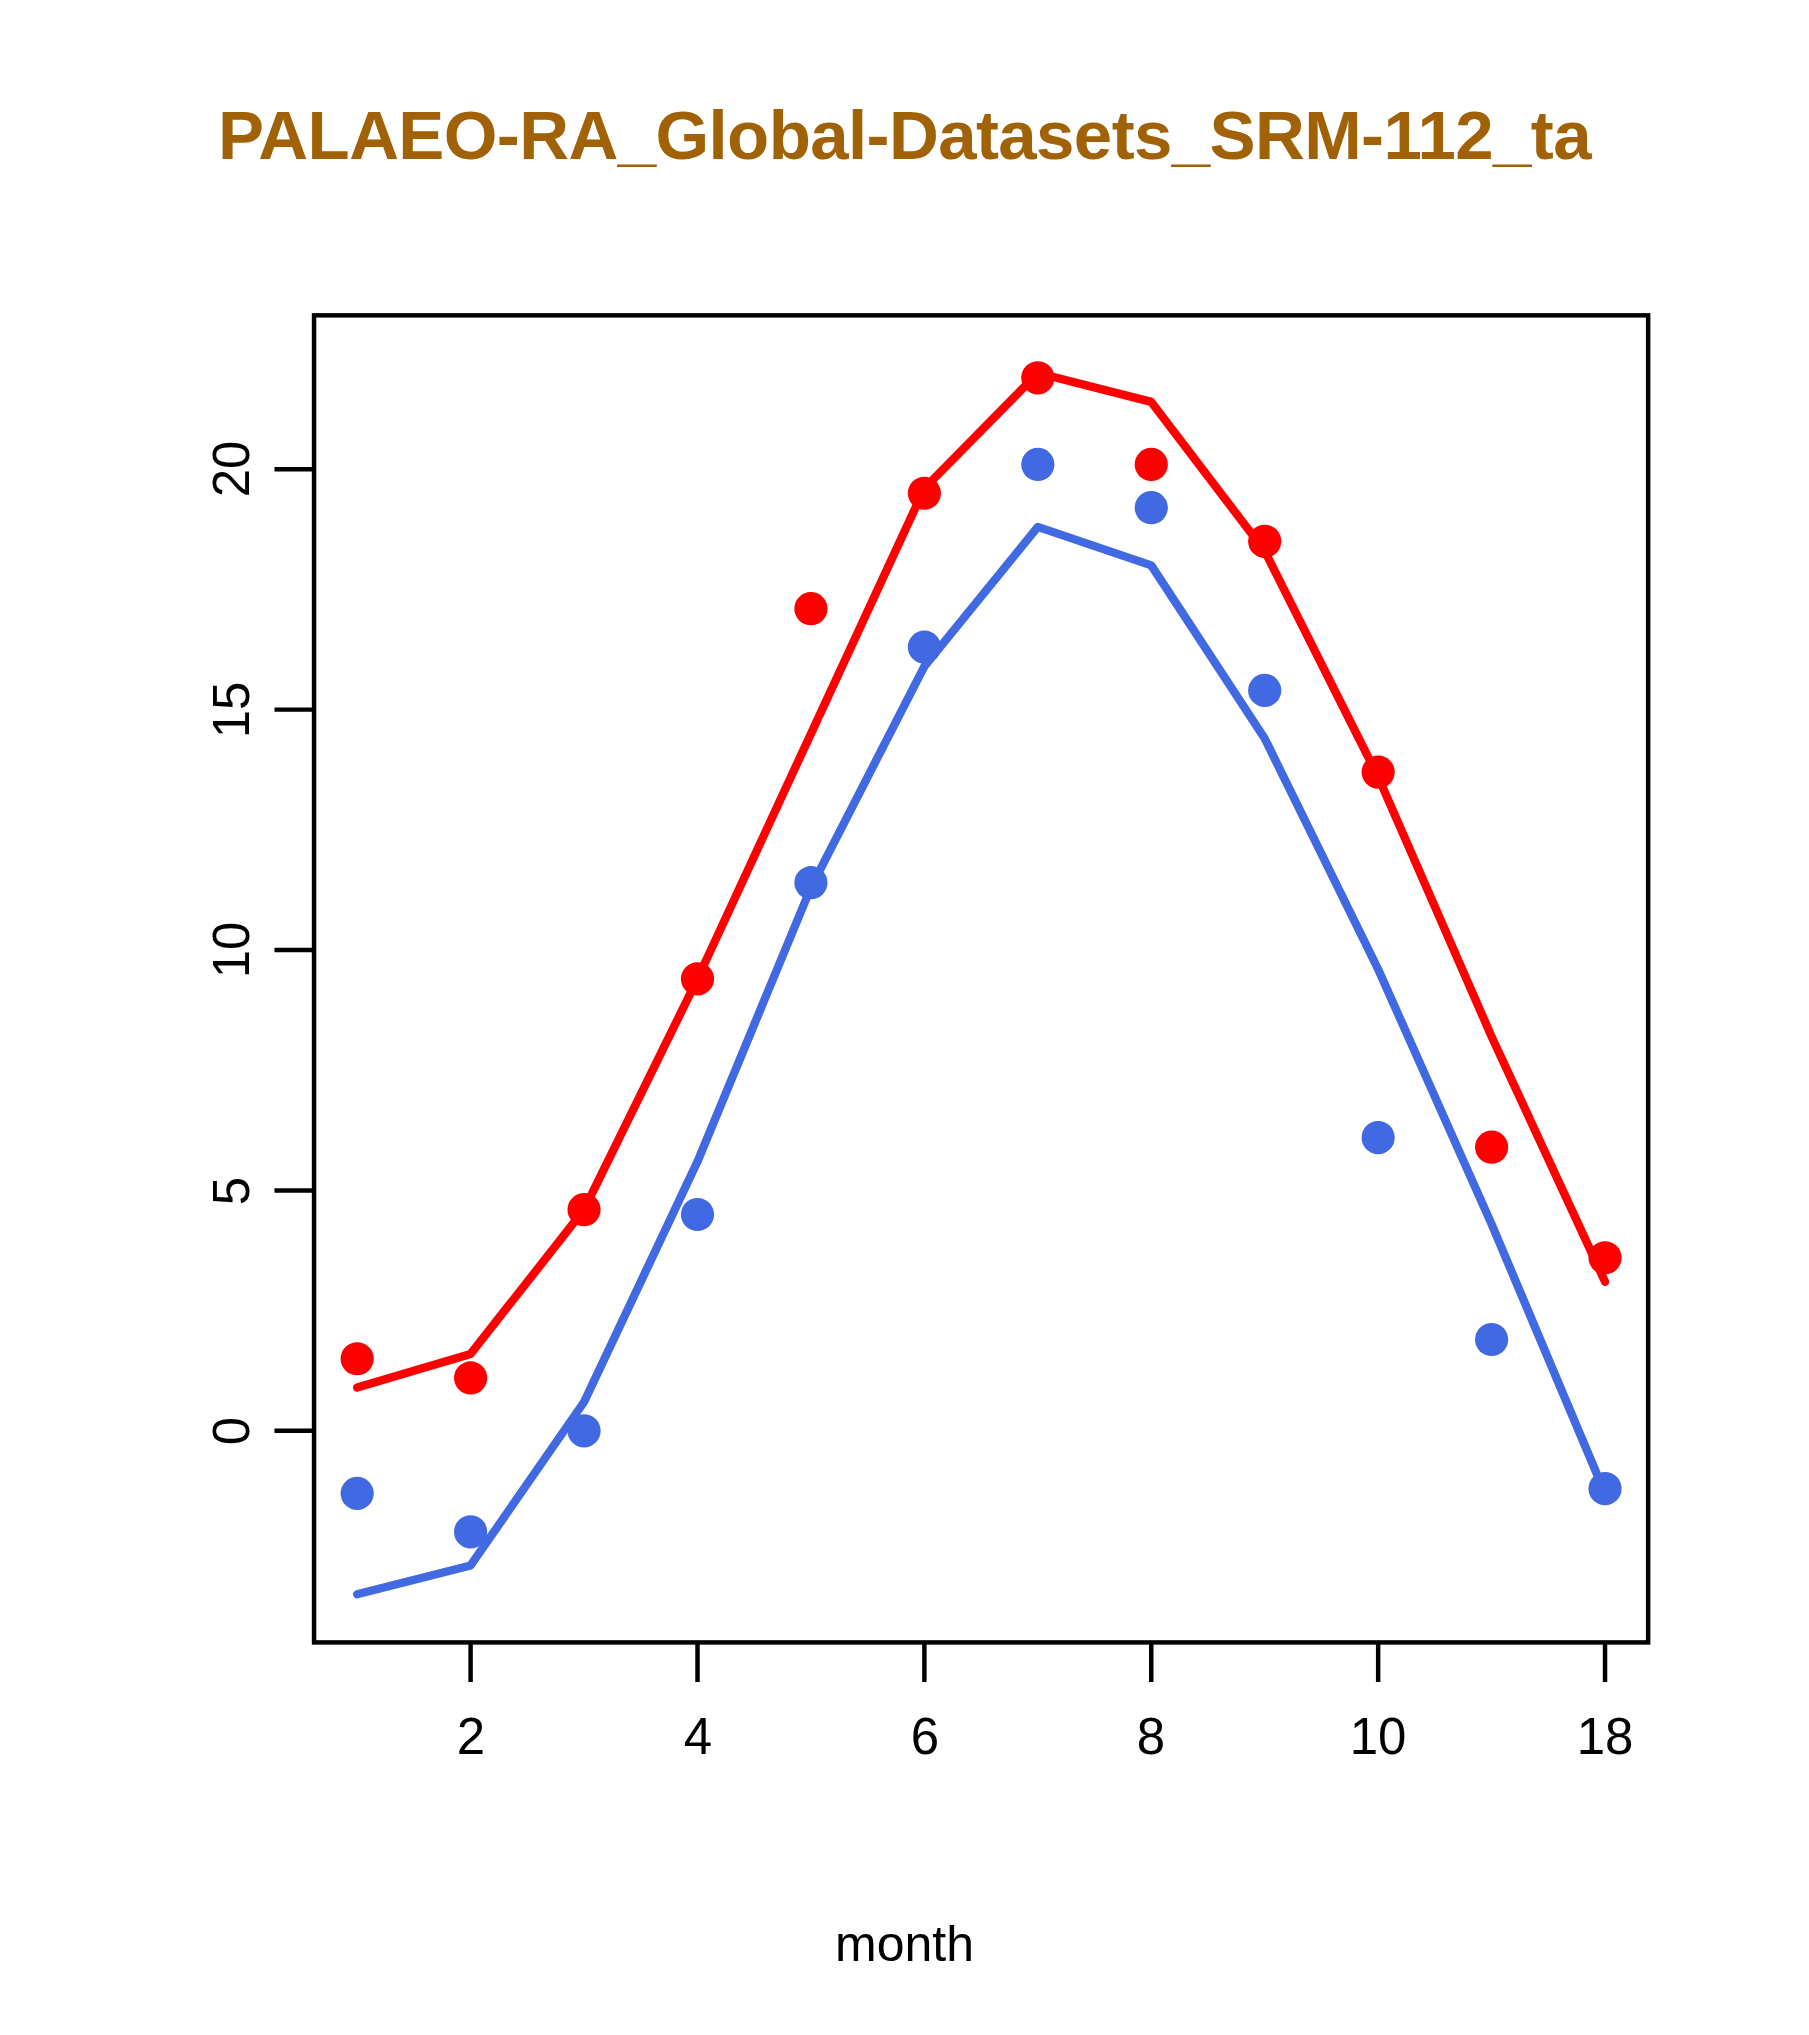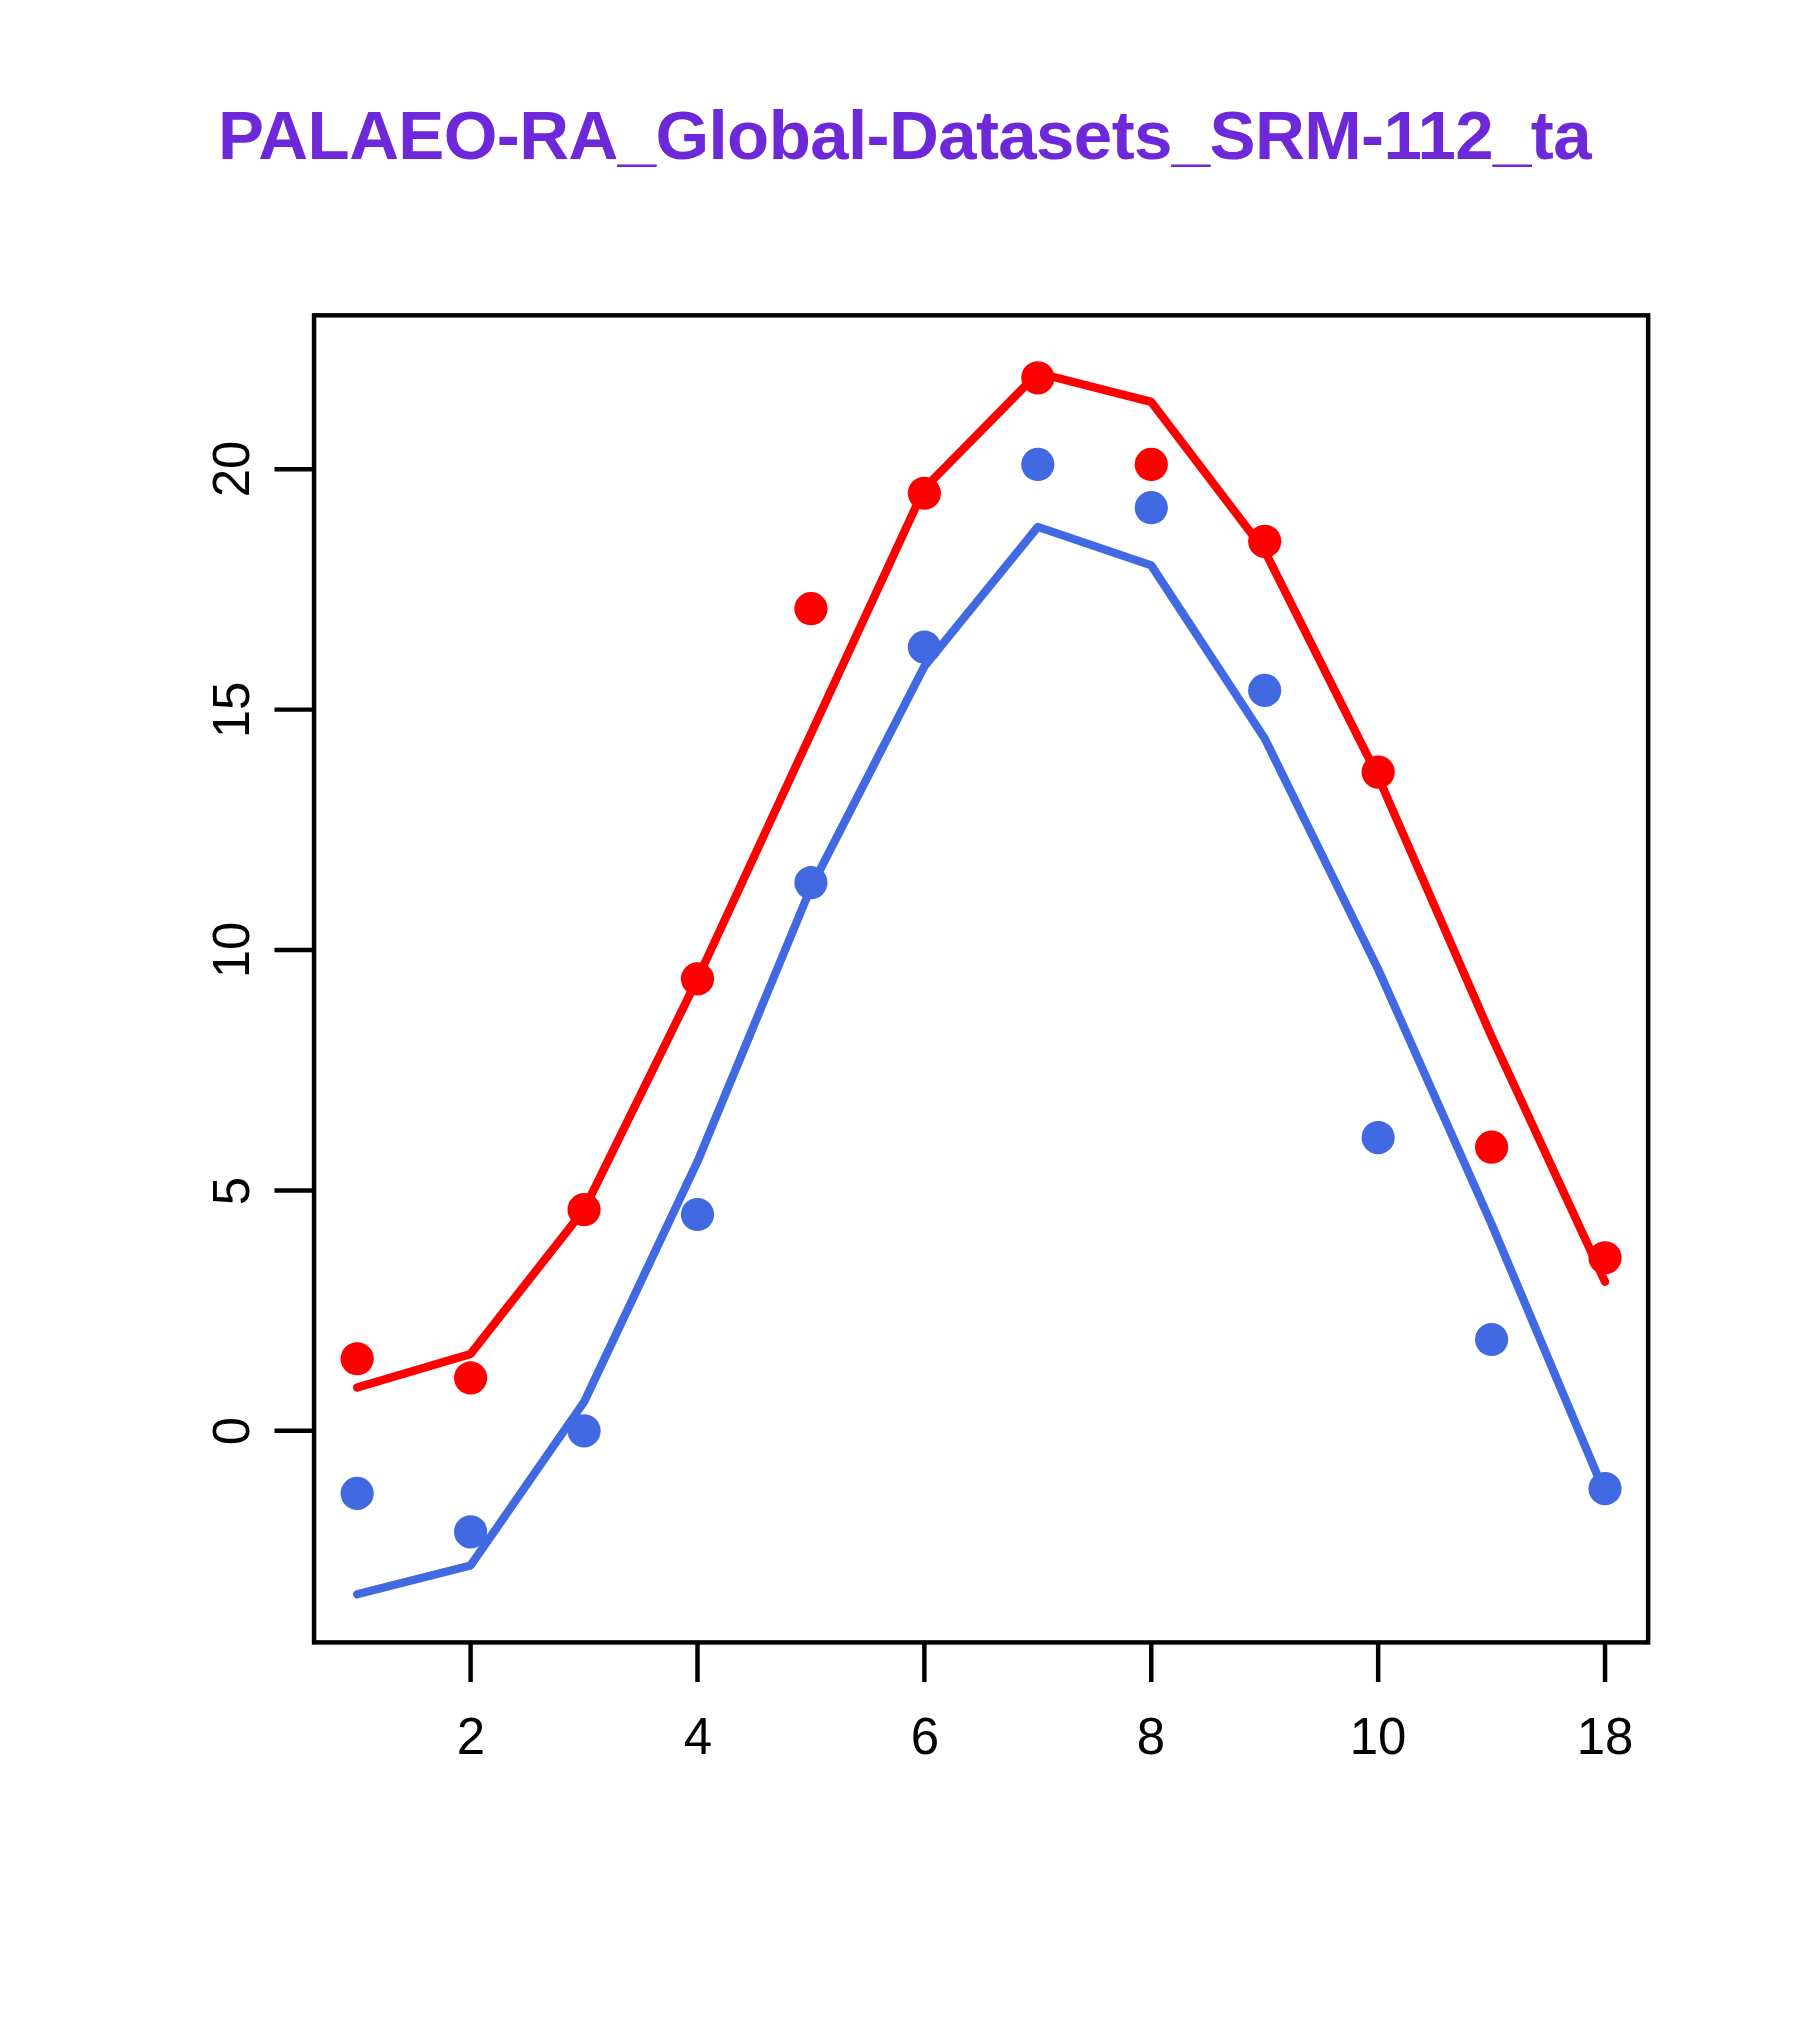--- a/index.html
+++ b/index.html
@@ -22,21 +22,21 @@
   #chart-title {
     position: absolute;
     left: 0;
     top: 96px;
     width: 1809px;
     text-align: center;
     font-family: "Liberation Sans", sans-serif;
     font-weight: bold;
     font-size: 69px;
     letter-spacing: -0.6px;
-    color: #6d28d9;
+    color: #a16207;
     white-space: nowrap;
   }
   #plot-svg {
     position: absolute;
     left: 0;
     top: 0;
   }
   .axis-label-x {
     position: absolute;
     left: 0;
@@ -125,15 +125,16 @@
       <div class="tick-text-x" style="left: 1605px; top: 1707px;">18</div>
     </div>
   <div id="y-tick-labels">
       <div class="tick-text-y" style="left: 231px; top: 1431px;">0</div>
       <div class="tick-text-y" style="left: 231px; top: 1191px;">5</div>
       <div class="tick-text-y" style="left: 231px; top: 950px;">10</div>
       <div class="tick-text-y" style="left: 231px; top: 710px;">15</div>
       <div class="tick-text-y" style="left: 231px; top: 469px;">20</div>
     </div>
 
+  <div class="axis-label-x">month</div>
 
 </div>
 
 
 </body></html>

